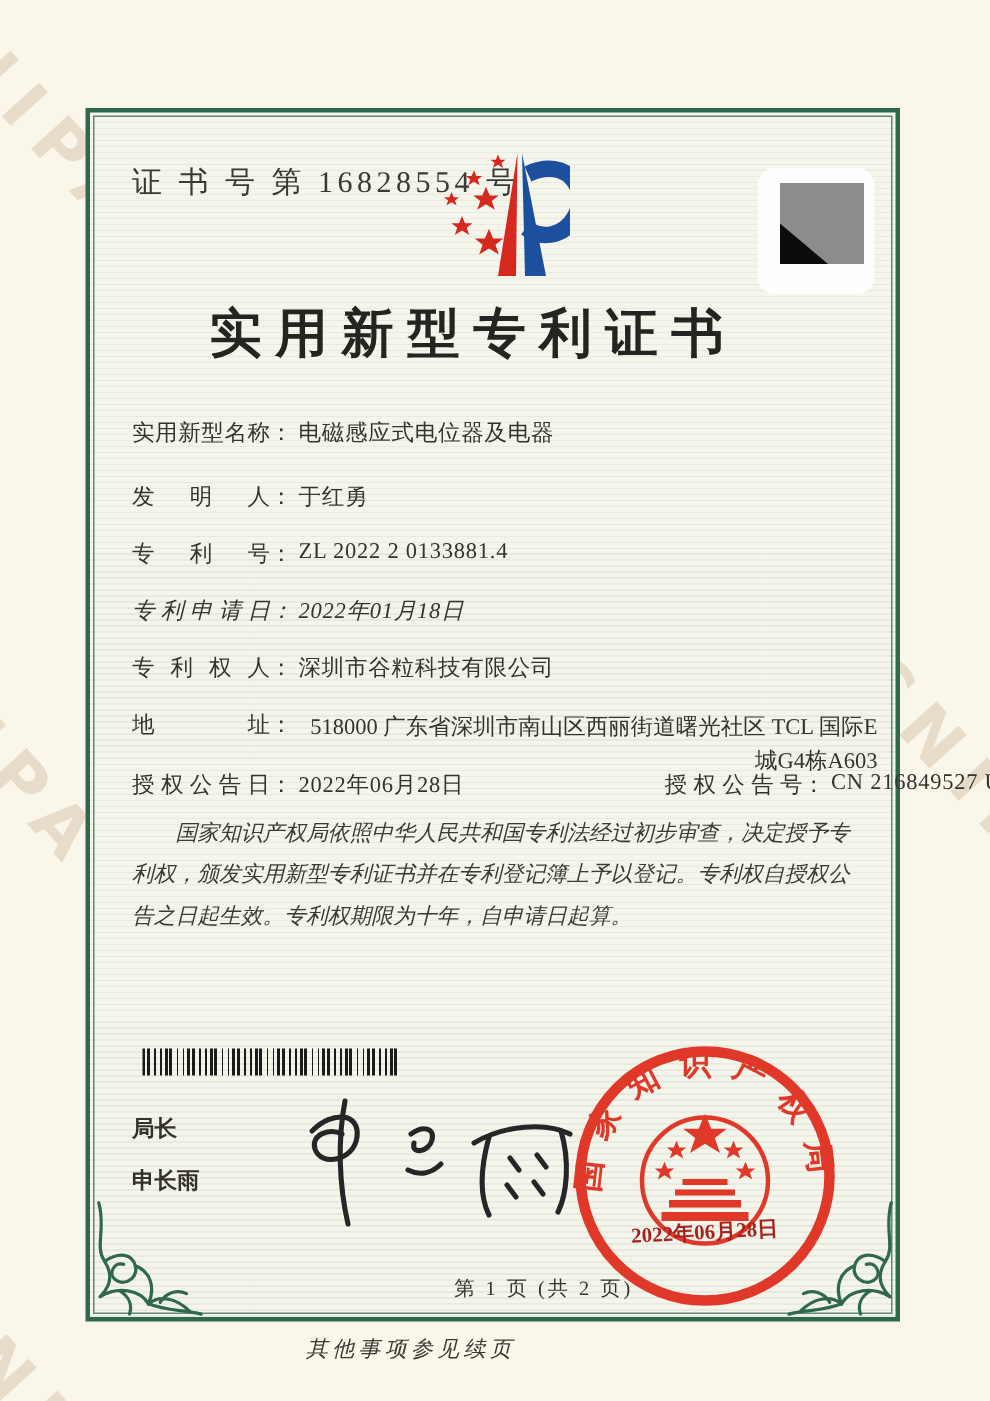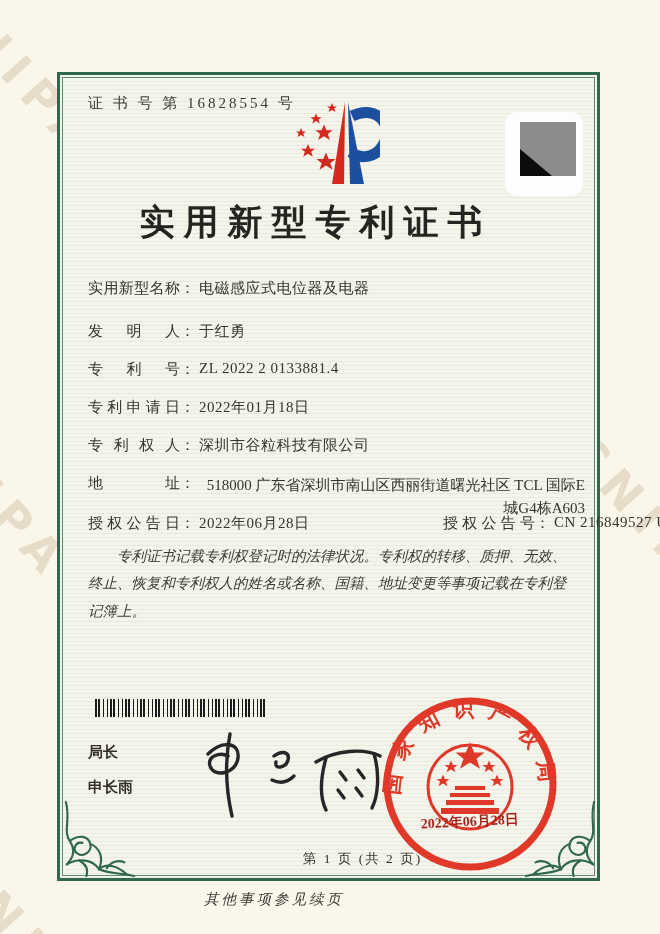--- a/index.html
+++ b/index.html
@@ -21,21 +21,21 @@
     border:3px solid #2f684c;z-index:2;
     background-color:#f6f5ec;
     background-image:repeating-linear-gradient(0deg,
       rgba(120,160,130,0.12) 0px, rgba(120,160,130,0.12) 1px,
       transparent 1px, transparent 4px);
   }
   .frame-inner{position:absolute;inset:2px;border:1px solid #5d8a6e;pointer-events:none;}
   .corner{position:absolute;width:78px;height:78px;z-index:4;}
   .corner-bl{left:60px;top:800px;}
   .corner-br{left:522px;top:800px;transform:scaleX(-1);}
-  .cert-no{position:absolute;left:88px;top:94px;font-size:15px;letter-spacing:3px;z-index:5;color:#3b3935;}
+  .cert-no{position:absolute;left:88px;top:108px;font-size:20px;letter-spacing:3px;z-index:5;color:#3b3935;}
   .logo{position:absolute;left:286px;top:94px;width:94px;height:100px;z-index:5;}
   .redacted{position:absolute;left:505px;top:112px;width:78px;height:84px;background:#fdfdfd;border-radius:12px;z-index:5;}
   .redacted .grey{position:absolute;left:15px;top:10px;width:56px;height:54px;background:#8c8c8c;}
   .redacted .black{position:absolute;left:15px;top:37px;width:32px;height:27px;background:#0c0c0c;
     clip-path:polygon(0 0,100% 100%,0 100%);}
   .title{
     position:absolute;left:44px;top:199px;width:543px;text-align:center;z-index:5;
     font-size:35px;font-weight:bold;letter-spacing:9px;color:#262420;
   }
   .row{position:absolute;left:88px;font-size:15px;z-index:5;color:#35332f;white-space:nowrap;}
@@ -127,38 +127,38 @@
 
 <div class="row" style="top:279px;">
   <span class="flabel">实用新型名称</span><span class="colon">：</span><span class="fvalue">电磁感应式电位器及电器</span>
 </div>
 <div class="row" style="top:322px;">
   <span class="flabel">发明人</span><span class="colon">：</span><span class="fvalue">于红勇</span>
 </div>
 <div class="row" style="top:360px;">
   <span class="flabel">专利号</span><span class="colon">：</span><span class="fvalue">ZL 2022 2 0133881.4</span>
 </div>
-<div class="row" style="top:398px;">
+<div class="row" style="top:398px;font-style:italic;">
   <span class="flabel">专利申请日</span><span class="colon">：</span><span class="fvalue">2022年01月18日</span>
 </div>
 <div class="row" style="top:436px;">
   <span class="flabel">专利权人</span><span class="colon">：</span><span class="fvalue">深圳市谷粒科技有限公司</span>
 </div>
 <div class="row" style="top:474px;">
   <span class="flabel">地址</span><span class="colon">：</span><span class="addr-val"><span>518000 广东省深圳市南山区西丽街道曙光社区 TCL 国际E</span><br><span>城G4栋A603</span></span>
 </div>
 <div class="row" style="top:514px;">
   <span class="flabel">授权公告日</span><span class="colon">：</span><span class="fvalue">2022年06月28日</span>
   <span class="grant2">
     <span class="flabel">授权公告号</span><span class="colon">：</span><span class="fvalue">CN 216849527 U</span>
   </span>
 </div>
 
 <div class="body-text">
-  <p>专利证书记载专利权登记时的法律状况。专利权的转移、质押、无效、终止、恢复和专利权人的姓名或名称、国籍、地址变更等事项记载在专利登记簿上。</p>
+  <p>国家知识产权局依照中华人民共和国专利法经过初步审查，决定授予专利权，颁发实用新型专利证书并在专利登记簿上予以登记。专利权自授权公告之日起生效。专利权期限为十年，自申请日起算。</p>
 </div>
 
 <div class="barcode"></div>
 
 <div class="sig-title">局长</div>
 <div class="sig-name">申长雨</div>
 
 <svg class="signature" viewBox="0 0 210 92">
   <g fill="none" stroke="#262626" stroke-width="3.4" stroke-linecap="round" stroke-linejoin="round">
     <path d="M52,6 C47,32 48,62 54,88"></path>

